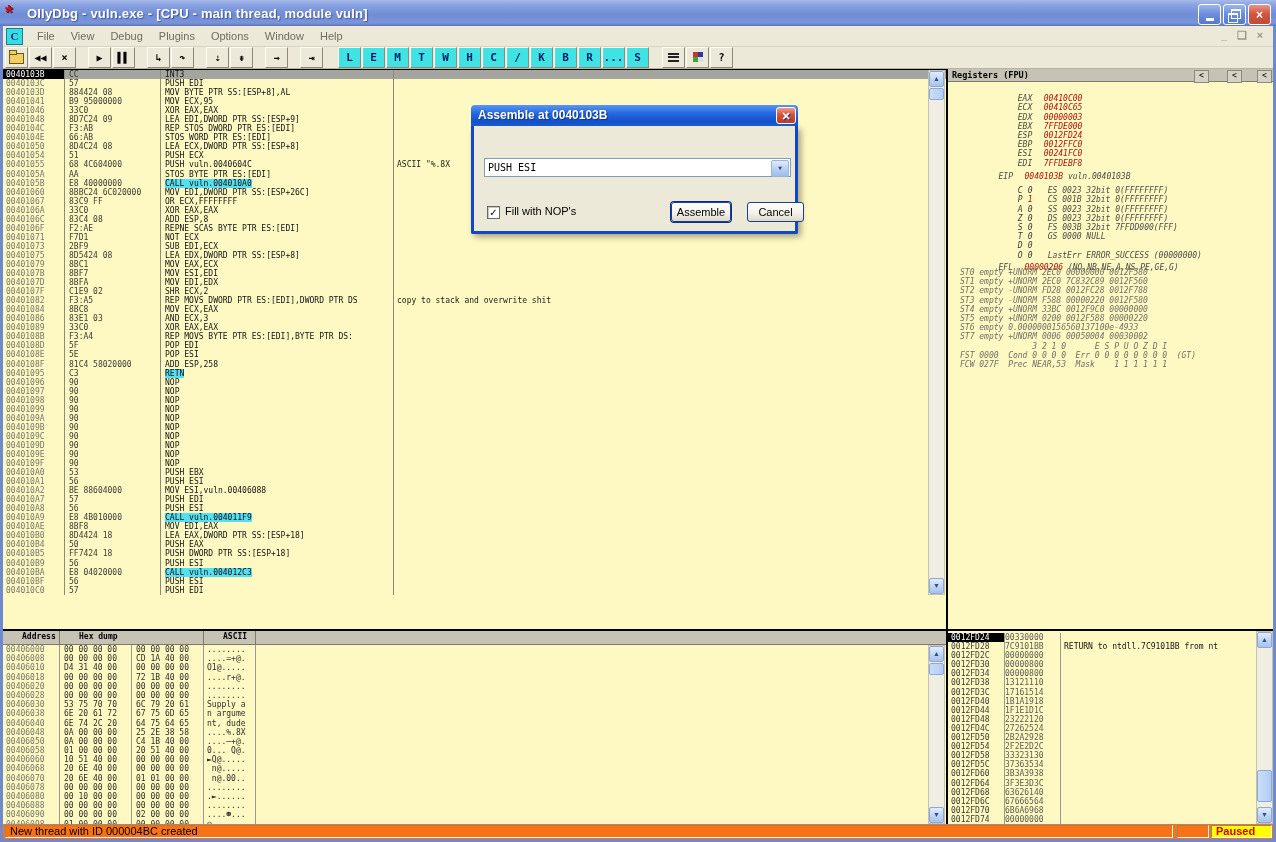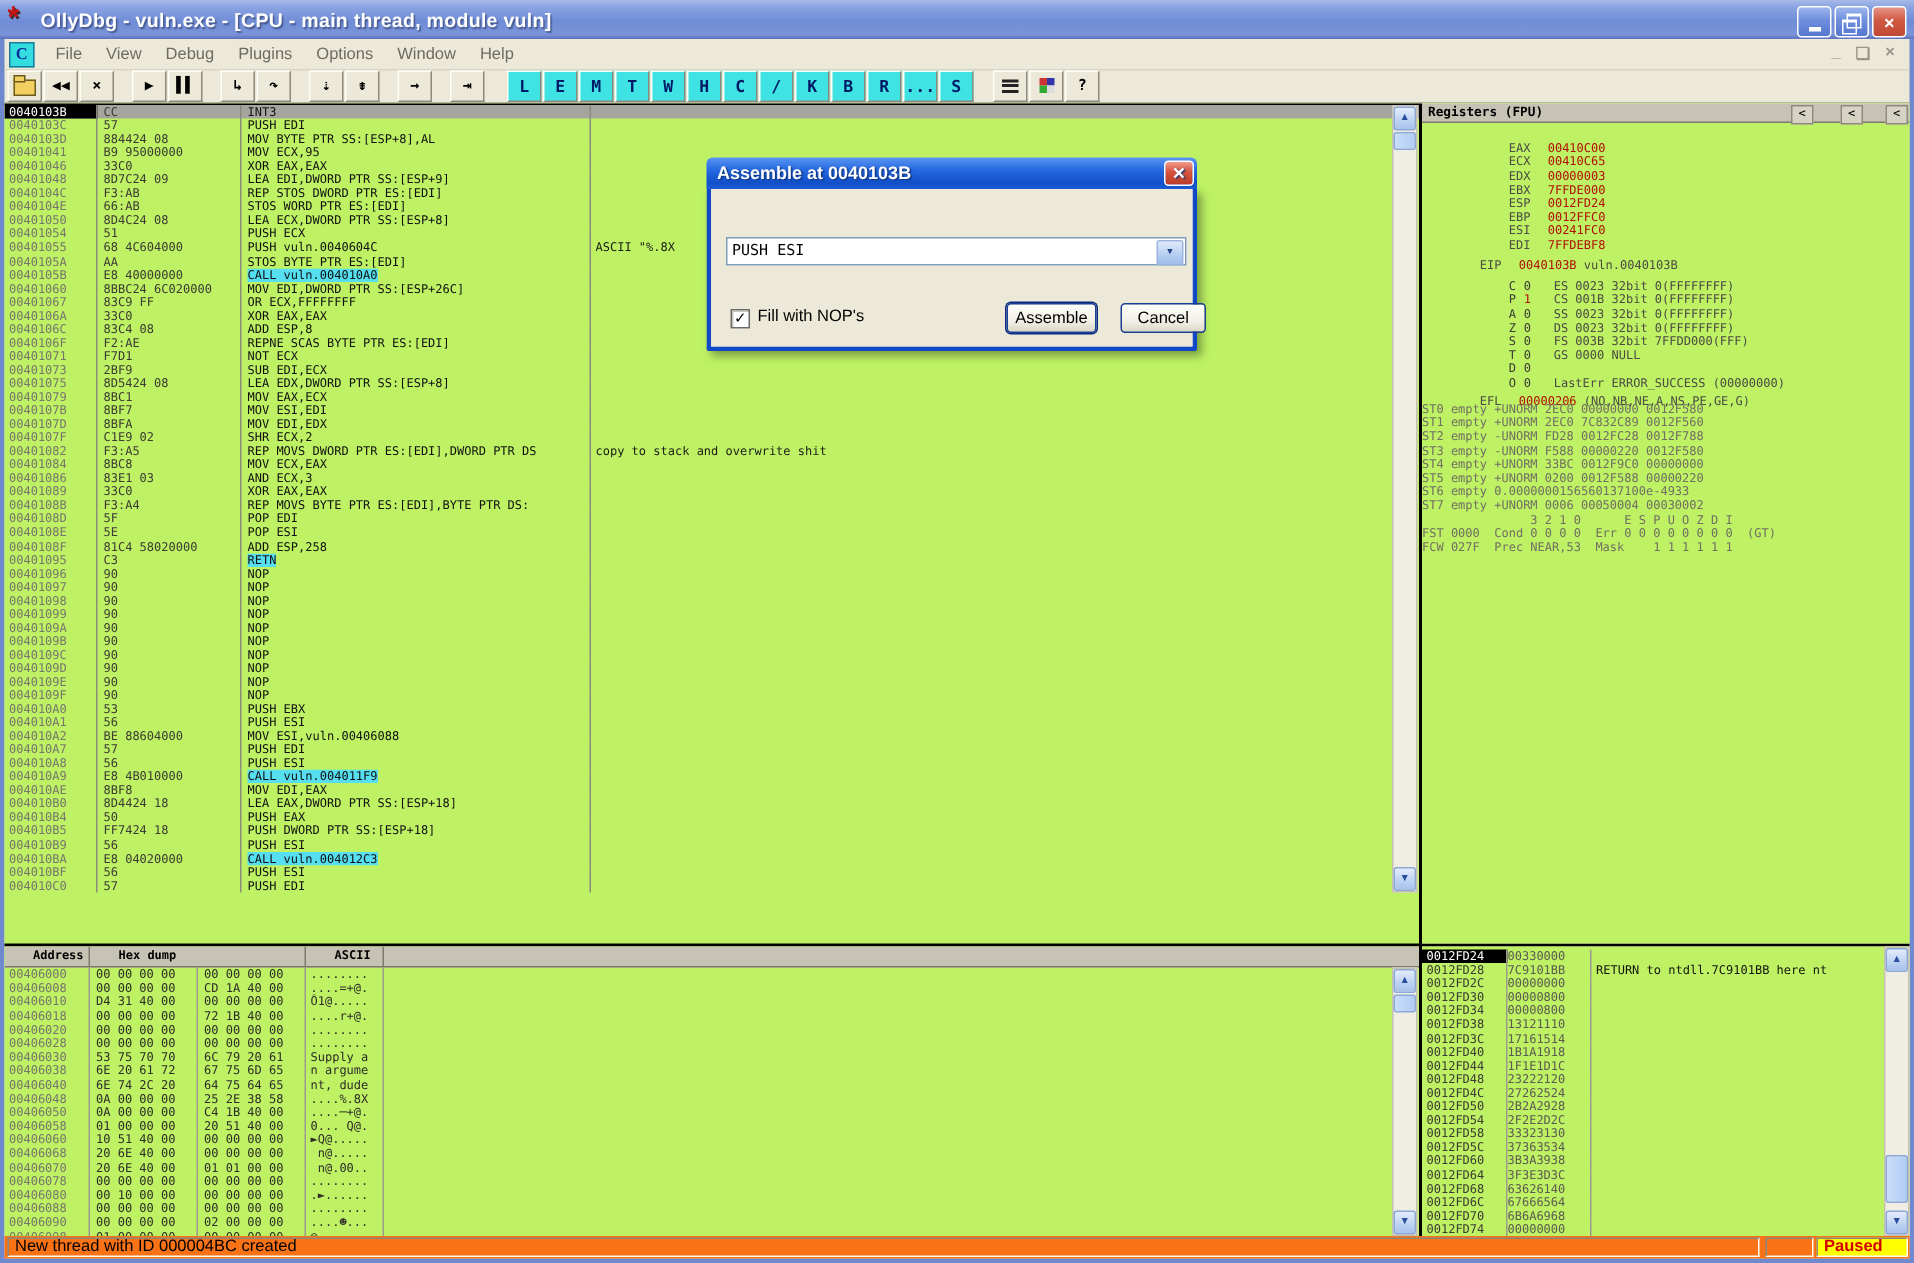--- a/index.html
+++ b/index.html
@@ -33,39 +33,39 @@
     display:flex;align-items:center;justify-content:center;font-size:10px;font-weight:bold;font-family:"DejaVu Sans Mono",monospace;}
   .tbtn.gap{margin-left:11px;}
   .tbtn.letter{background:#3fe3e3;color:#001a66;font-size:11px;}
   .folder{width:13px;height:9px;background:#f3cf62;border:1px solid #6b5a1c;position:relative;margin-top:2px;}
   .folder:before{content:"";position:absolute;left:-1px;top:-4px;width:6px;height:3px;background:#f3cf62;border:1px solid #6b5a1c;}
   .hamburger{width:11px;height:9px;display:flex;flex-direction:column;justify-content:space-between;}
   .hamburger i{display:block;height:2px;background:#222;}
   .colorsq{width:10px;height:10px;display:grid;grid-template-columns:5px 5px;grid-template-rows:5px 5px;}
   .colorsq i{display:block;}
   
-  .pane{position:absolute;background:#bef264;overflow:hidden;font-family:"DejaVu Sans Mono",monospace;font-size:8px;color:#2e2d28;}
+  .pane{position:absolute;background:#fef9c3;overflow:hidden;font-family:"DejaVu Sans Mono",monospace;font-size:8px;color:#2e2d28;}
   .disasm{left:0;top:43px;width:943px;height:560px;border-top:1px solid #000;}
   .drow{display:flex;height:9.05px;line-height:9.05px;white-space:pre;}
   .c-addr{width:62px;color:#77766c;border-right:1px solid #8a8a80;padding-left:3px;box-sizing:border-box;flex:none;overflow:hidden;}
   .c-hex{width:96px;border-right:1px solid #8a8a80;padding-left:4px;box-sizing:border-box;flex:none;overflow:hidden;color:#3c3b34;}
   .c-dis{width:233px;border-right:1px solid #8a8a80;padding-left:4px;box-sizing:border-box;flex:none;overflow:hidden;color:#111;}
   .c-com{flex:1;padding-left:3px;overflow:hidden;color:#1c1b16;}
   .sel-row{background:#a5a5a0;}
   .sel-row .c-addr{background:#000;color:#fff;}
   .hl{background:#55dff0;}
   
   .vsplit{position:absolute;left:943px;top:43px;width:2px;height:755px;background:#000;}
   .hsplit{position:absolute;left:0;top:603px;width:1270px;height:2px;background:#000;}
   
   .registers{left:945px;top:43px;width:325px;height:560px;}
   .reg-header{position:absolute;left:0;top:0;width:100%;height:13px;background:#c6c3b5;border-bottom:1px solid #7e7b6e;
     font-weight:bold;font-size:8.5px;line-height:13px;padding-left:4px;box-sizing:border-box;color:#000;}
   .reg-hbtn{position:absolute;top:1px;width:13px;height:11px;background:#d6d3c5;border:1px solid #8d8a7c;text-align:center;line-height:10px;font-size:8px;font-weight:normal;}
-  .rrow{height:9.2px;line-height:9.2px;white-space:pre;padding-left:0;}
+  .rrow{height:9.2px;line-height:9.2px;white-space:pre;padding-left:12px;font-style:italic;}
   .rn{display:inline-block;width:26px;color:#4c4b44;}
   .rv{color:#b01005;}
   .rsym{color:#4c4b44;}
   .fl{display:inline-block;width:10px;color:#3c3b34;}
   .fv{display:inline-block;width:20px;color:#3c3b34;}
   .fv.red{color:#b01005;}
   .fr{color:#4c4b44;}
   .fpurow{color:#716f64;}
   .blk{position:absolute;left:0;width:100%;}
   
@@ -908,21 +908,21 @@
 
           <div class="srow sel">
             <span class="sa">0012FD24</span>
             <span class="sv">00330000</span>
             <span class="sc"></span>
           </div>
 
           <div class="srow">
             <span class="sa">0012FD28</span>
             <span class="sv">7C9101BB</span>
-            <span class="sc">RETURN to ntdll.7C9101BB here nt</span>
+            <span class="sc">RETURN to ntdll.7C9101BB from nt</span>
           </div>
 
           <div class="srow">
             <span class="sa">0012FD2C</span>
             <span class="sv">00000000</span>
             <span class="sc"></span>
           </div>
 
           <div class="srow">
             <span class="sa">0012FD30</span>

